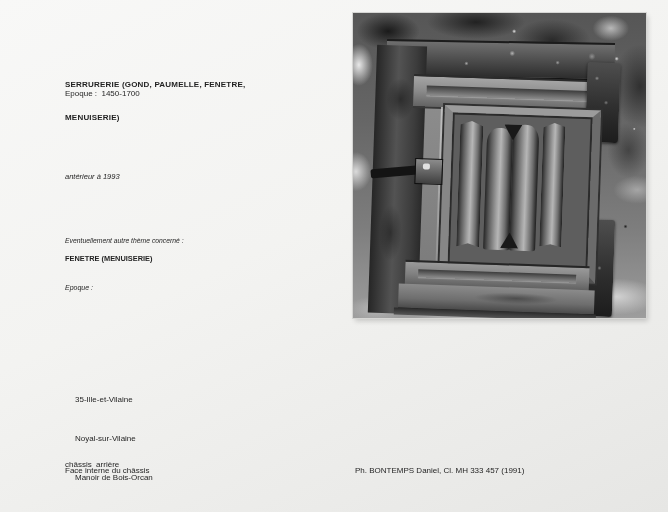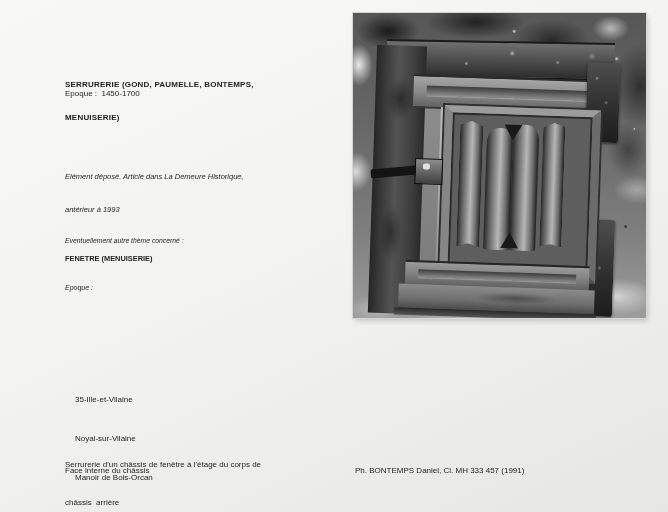--- a/index.html
+++ b/index.html
@@ -132,43 +132,41 @@
     background:linear-gradient(180deg,#8c8c8c,#3f3f3f); border:1px solid #101010; }
   .latch-pin { position:absolute; left:70px; top:153px; width:7px; height:6px;
     background:#e0e0e0; border-radius:2px; }
 </style>
 </head>
 <body>
 
 <div class="page">
 
   <div class="tb title">
-    <div>SERRURERIE (GOND, PAUMELLE, BONTEMPS,</div>
+    <div>SERRURERIE (GOND, PAUMELLE, FENETRE,</div>
     <div>MENUISERIE)</div>
   </div>
 
   <div class="tb epoque-top">Epoque :  1450-1700</div>
 
   <div class="tb deposited">
-    <div>Elément déposé. Article dans La Demeure Historique,</div>
     <div>antérieur à 1993</div>
   </div>
 
   <div class="tb other-theme-l">Eventuellement autre thème concerné :</div>
   <div class="tb other-theme-v">FENETRE (MENUISERIE)</div>
   <div class="tb epoque-mid">Epoque :</div>
 
   <div class="tb loc">
     <div>35-Ille-et-Vilaine</div>
     <div class="commune">Noyal-sur-Vilaine</div>
     <div>Manoir de Bois-Orcan</div>
   </div>
 
   <div class="tb desc">
-    <div>Serrurerie d'un châssis de fenêtre à l'étage du corps de</div>
     <div>châssis  arrière</div>
   </div>
 
   <div class="tb view">Face interne du châssis</div>
 
   <div class="tb credit">Ph. BONTEMPS Daniel, Cl. MH 333 457 (1991)</div>
 
   <div class="photo">
     <div class="wall"></div>
     <div class="speck"></div>

